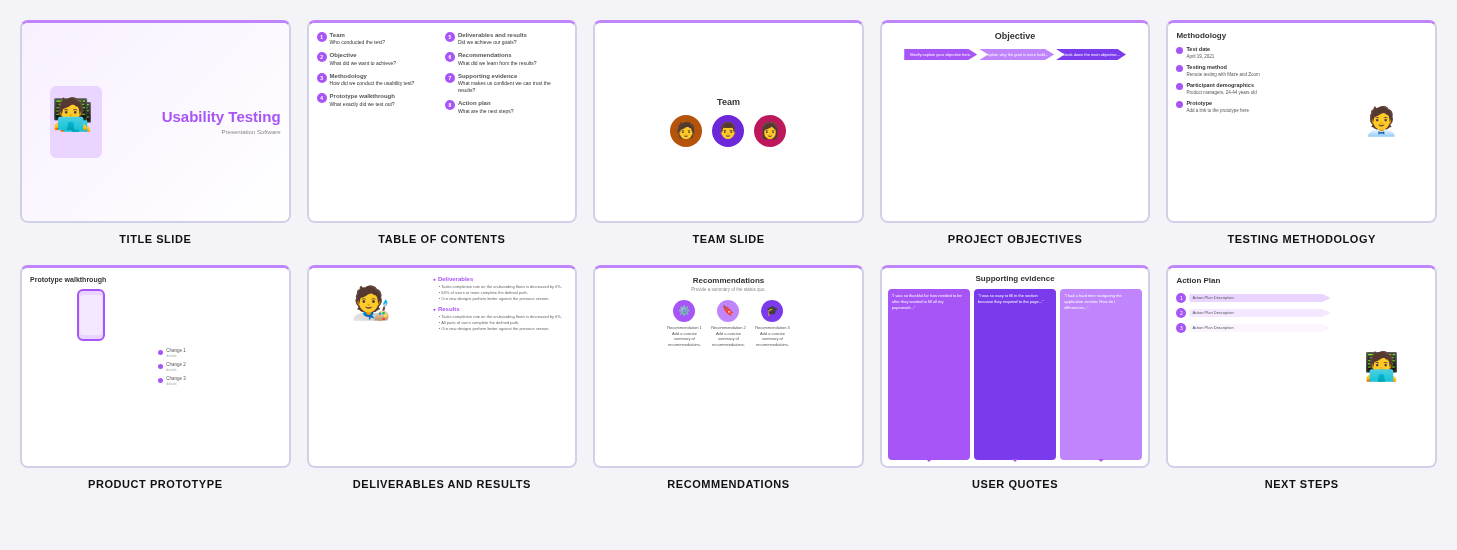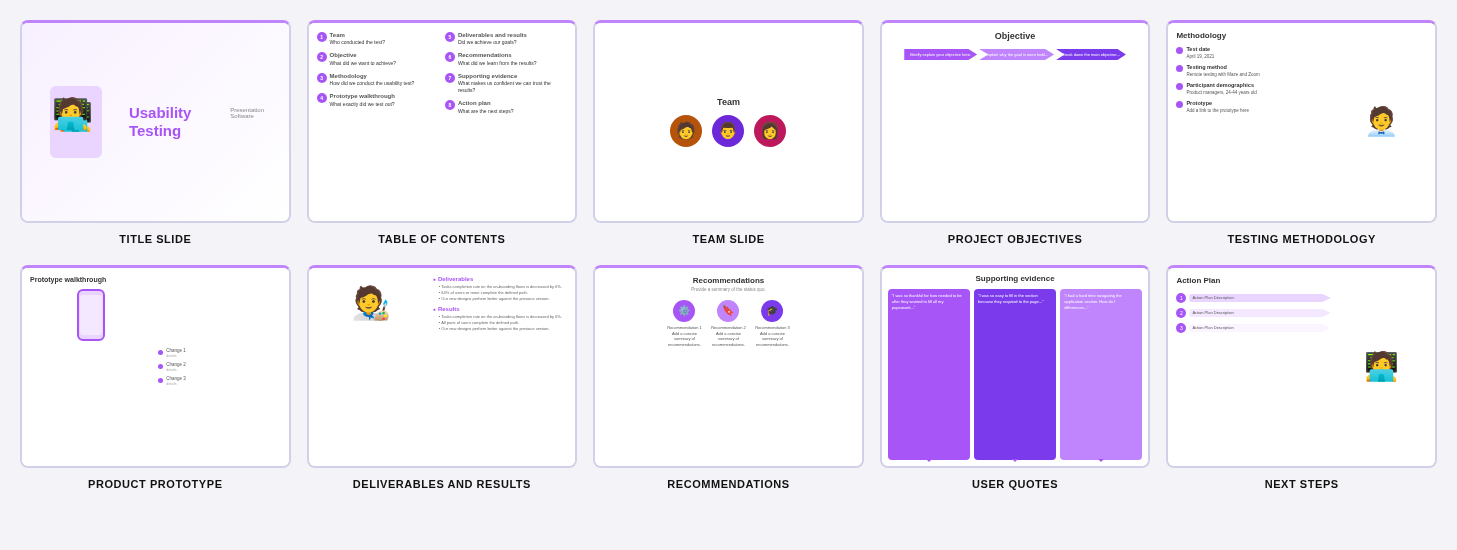--- a/index.html
+++ b/index.html
@@ -65,22 +65,23 @@
     }
     .s1-figure::before {
       content: '🧑‍💻';
       position: absolute;
       font-size: 28px;
       left: 8px; top: 14px;
     }
     .s1-right {
       width: 62%;
       display: flex;
-      flex-direction: row;
-      justify-content: center;
+      flex-direction: column;
+      justify-content: center;
+      align-items: flex-end;
     }
     .s1-title {
       font-size: 15px;
       font-weight: 900;
       color: #a855f7;
       line-height: 1.2;
     }
     .s1-subtitle {
       font-size: 6px;
       color: #888;

